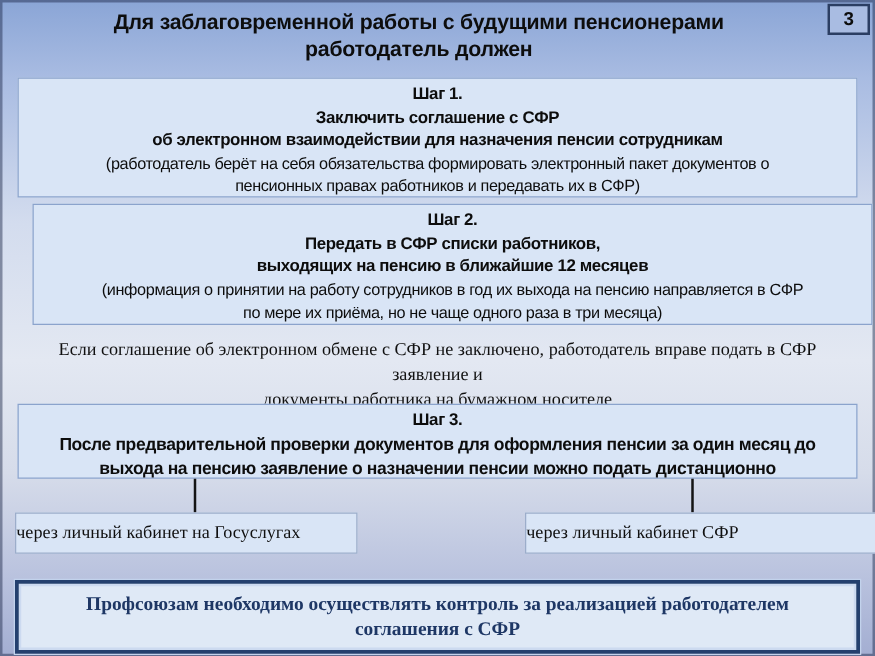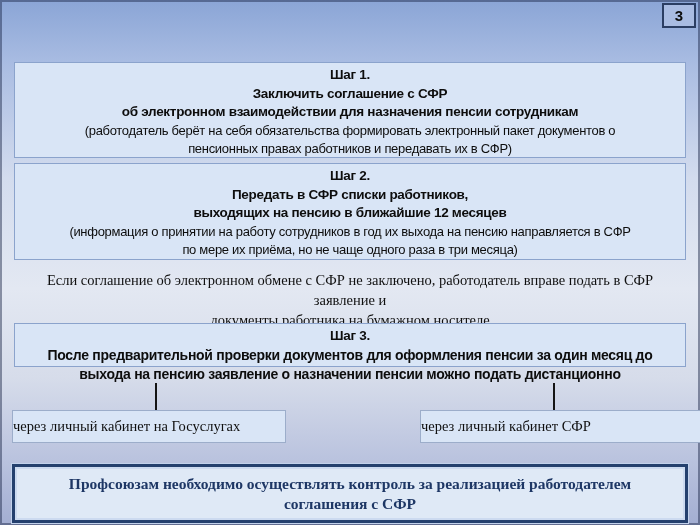--- a/index.html
+++ b/index.html
@@ -73,22 +73,22 @@
     letter-spacing: -0.3px;
   }
   .step-body {
     font-weight: bold;
     font-size: 14px;
     line-height: 19px;
     white-space: pre-line;
     letter-spacing: -0.3px;
   }
   #step1 { top: 62px;  height: 96px; }
-  #step2 { top: 163px; height: 97px; }
-  #step3 { top: 323px; height: 44px; }
+  #step2 { top: 163px; height: 97px; margin-left: 12px; }
+  #step3 { top: 323px; height: 60px; }
   .paper-note {
     position: absolute;
     left: 15px;
     right: 15px;
     top: 270px;
     text-align: center;
     font-family: "Liberation Serif", serif;
     font-size: 14.5px;
     line-height: 20px;
     color: #101010;
@@ -139,20 +139,22 @@
     line-height: 20px;
     color: var(--footer-text, #1e3765);
     white-space: pre-line;
   }
 </style>
 </head>
 <body>
 
 <div class="stage">
 
+  <div class="slide-title">Для заблаговременной работы с будущими пенсионерами
+работодатель должен</div>
 
   <div class="page-badge">
     <span>3</span>
   </div>
 
   <div class="step-box" id="step1">
     <div class="step-heading">Шаг 1.
 Заключить соглашение с СФР
 об электронном взаимодействии для назначения пенсии сотрудникам</div>
     <div class="step-note">(работодатель берёт на себя обязательства формировать электронный пакет документов о

